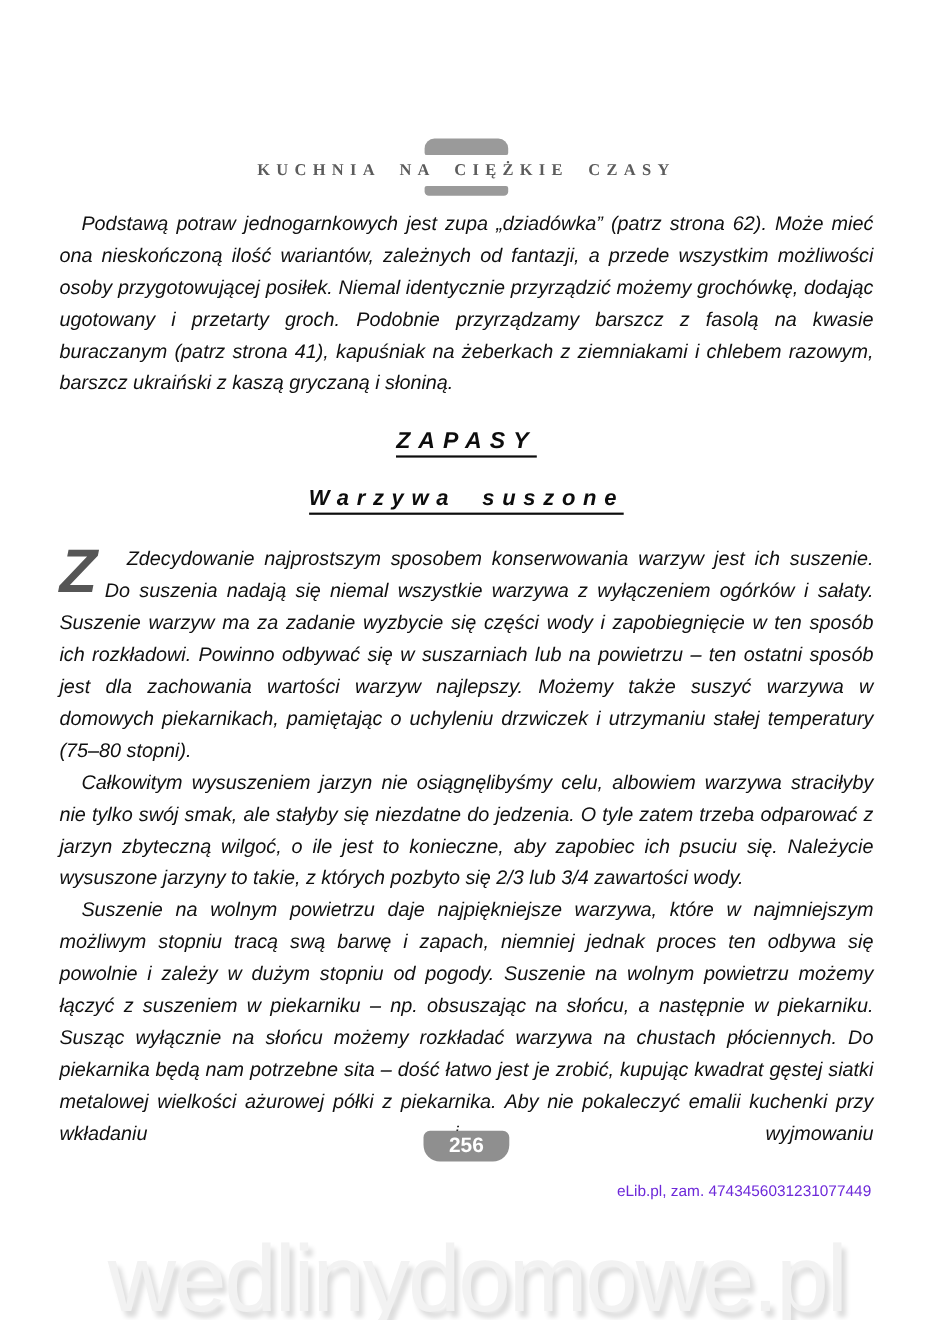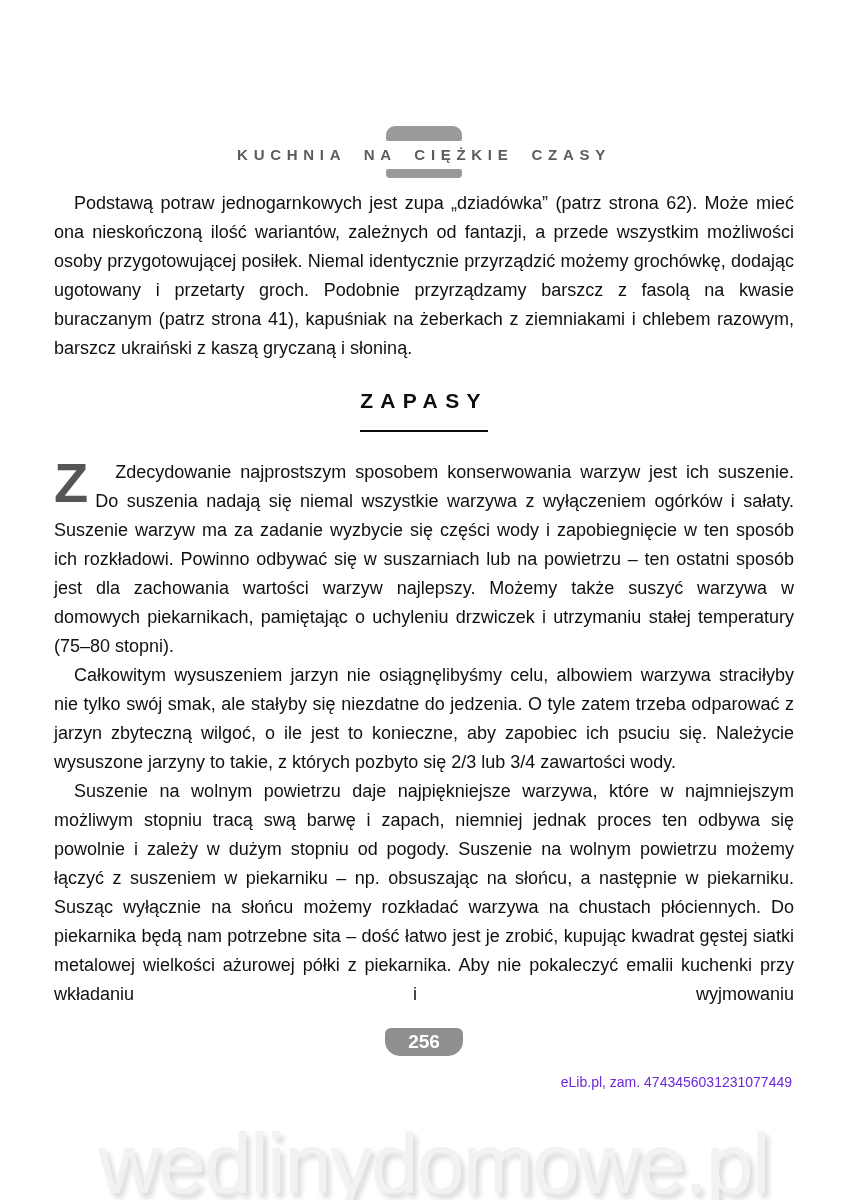--- a/index.html
+++ b/index.html
@@ -34,29 +34,30 @@
   .tab-top {
     width: 76px; height: 15px; margin: 0 auto 3px;
     background: #9a9a9a;
     border-radius: 9px 9px 2px 2px;
   }
   .chapter-title {
     font-size: 15px; font-weight: 700;
     letter-spacing: 0.38em; word-spacing: 0.55em;
     color: #5c5c5c;
     line-height: 22px;
+    font-family: Liberation Serif, serif;
   }
   .tab-bottom {
     width: 76px; height: 9px; margin: 3px auto 0;
     background: #9a9a9a;
     border-radius: 2px 2px 4px 4px;
   }
 
   
-  .text-block { position: relative; z-index: 1; margin: 11px 54px 0 54px; width: 740px; }
+  .text-block { position: relative; z-index: 1; margin: 11px 54px 0 54px; width: 740px; font-style: italic; }
   .para {
     font-size: 18px;
     line-height: 29px;
     text-align: justify;
     color: #101010;
   }
   .para.indent { text-indent: 20px; }
   .para.cutoff { text-align-last: justify; }
 
   .section-title, .subsection-title {
@@ -65,21 +66,21 @@
     font-weight: 700;
     color: #0d0d0d;
   }
   .section-title { font-size: 21px; }
   .subsection-title { font-size: 20px; }
   .underlined {
     display: inline-block;
     letter-spacing: 0.35em;
     word-spacing: 0.55em;
     border-bottom: 2.5px solid #0d0d0d;
-    padding-bottom: 17px;
+    padding-bottom: 1px;
   }
 
   .dropcap {
     float: left;
     font-size: 56px;
     line-height: 46px;
     font-weight: 700;
     color: #565656;
     padding-right: 7px;
     padding-top: 2px;
@@ -123,20 +124,21 @@
     <div class="chapter-title">KUCHNIA NA CIĘŻKIE CZASY</div>
     <div class="tab-bottom"></div>
   </header>
 
   <main class="text-block">
 
     <p class="para indent">Podstawą potraw jednogarnkowych jest zupa „dziadówka” (patrz strona 62). Może mieć ona nieskończoną ilość wariantów, zależnych od fantazji, a przede wszystkim możliwości osoby przygotowującej posiłek. Niemal identycznie przyrządzić możemy grochówkę, dodając ugotowany i przetarty groch. Podobnie przyrządzamy barszcz z fasolą na kwasie buraczanym (patrz strona 41), kapuśniak na żeberkach z ziemniakami i chlebem razowym, barszcz ukraiński z kaszą gryczaną i słoniną.</p>
 
     <h1 class="section-title"><span class="underlined">ZAPASY</span></h1>
 
+    <h2 class="subsection-title"><span class="underlined">Warzywa suszone</span></h2>
 
     <p class="para"><span class="dropcap">Z</span></p>
 
     <p class="para indent">Zdecydowanie najprostszym sposobem konserwowania warzyw jest ich suszenie. Do suszenia nadają się niemal wszystkie warzywa z wyłączeniem ogórków i sałaty. Suszenie warzyw ma za zadanie wyzbycie się części wody i zapobiegnięcie w ten sposób ich rozkładowi. Powinno odbywać się w suszarniach lub na powietrzu – ten ostatni sposób jest dla zachowania wartości warzyw najlepszy. Możemy także suszyć warzywa w domowych piekarnikach, pamiętając o uchyleniu drzwiczek i utrzymaniu stałej temperatury (75–80 stopni).</p>
 
     <p class="para indent">Całkowitym wysuszeniem jarzyn nie osiągnęlibyśmy celu, albowiem warzywa straciłyby nie tylko swój smak, ale stałyby się niezdatne do jedzenia. O tyle zatem trzeba odparować z jarzyn zbyteczną wilgoć, o ile jest to konieczne, aby zapobiec ich psuciu się. Należycie wysuszone jarzyny to takie, z których pozbyto się 2/3 lub 3/4 zawartości wody.</p>
 
     <p class="para indent cutoff">Suszenie na wolnym powietrzu daje najpiękniejsze warzywa, które w najmniejszym możliwym stopniu tracą swą barwę i zapach, niemniej jednak proces ten odbywa się powolnie i zależy w dużym stopniu od pogody. Suszenie na wolnym powietrzu możemy łączyć z suszeniem w piekarniku – np. obsuszając na słońcu, a następnie w piekarniku. Susząc wyłącznie na słońcu możemy rozkładać warzywa na chustach płóciennych. Do piekarnika będą nam potrzebne sita – dość łatwo jest je zrobić, kupując kwadrat gęstej siatki metalowej wielkości ażurowej półki z piekarnika. Aby nie pokaleczyć emalii kuchenki przy wkładaniu i wyjmowaniu</p>
 
   </main>

